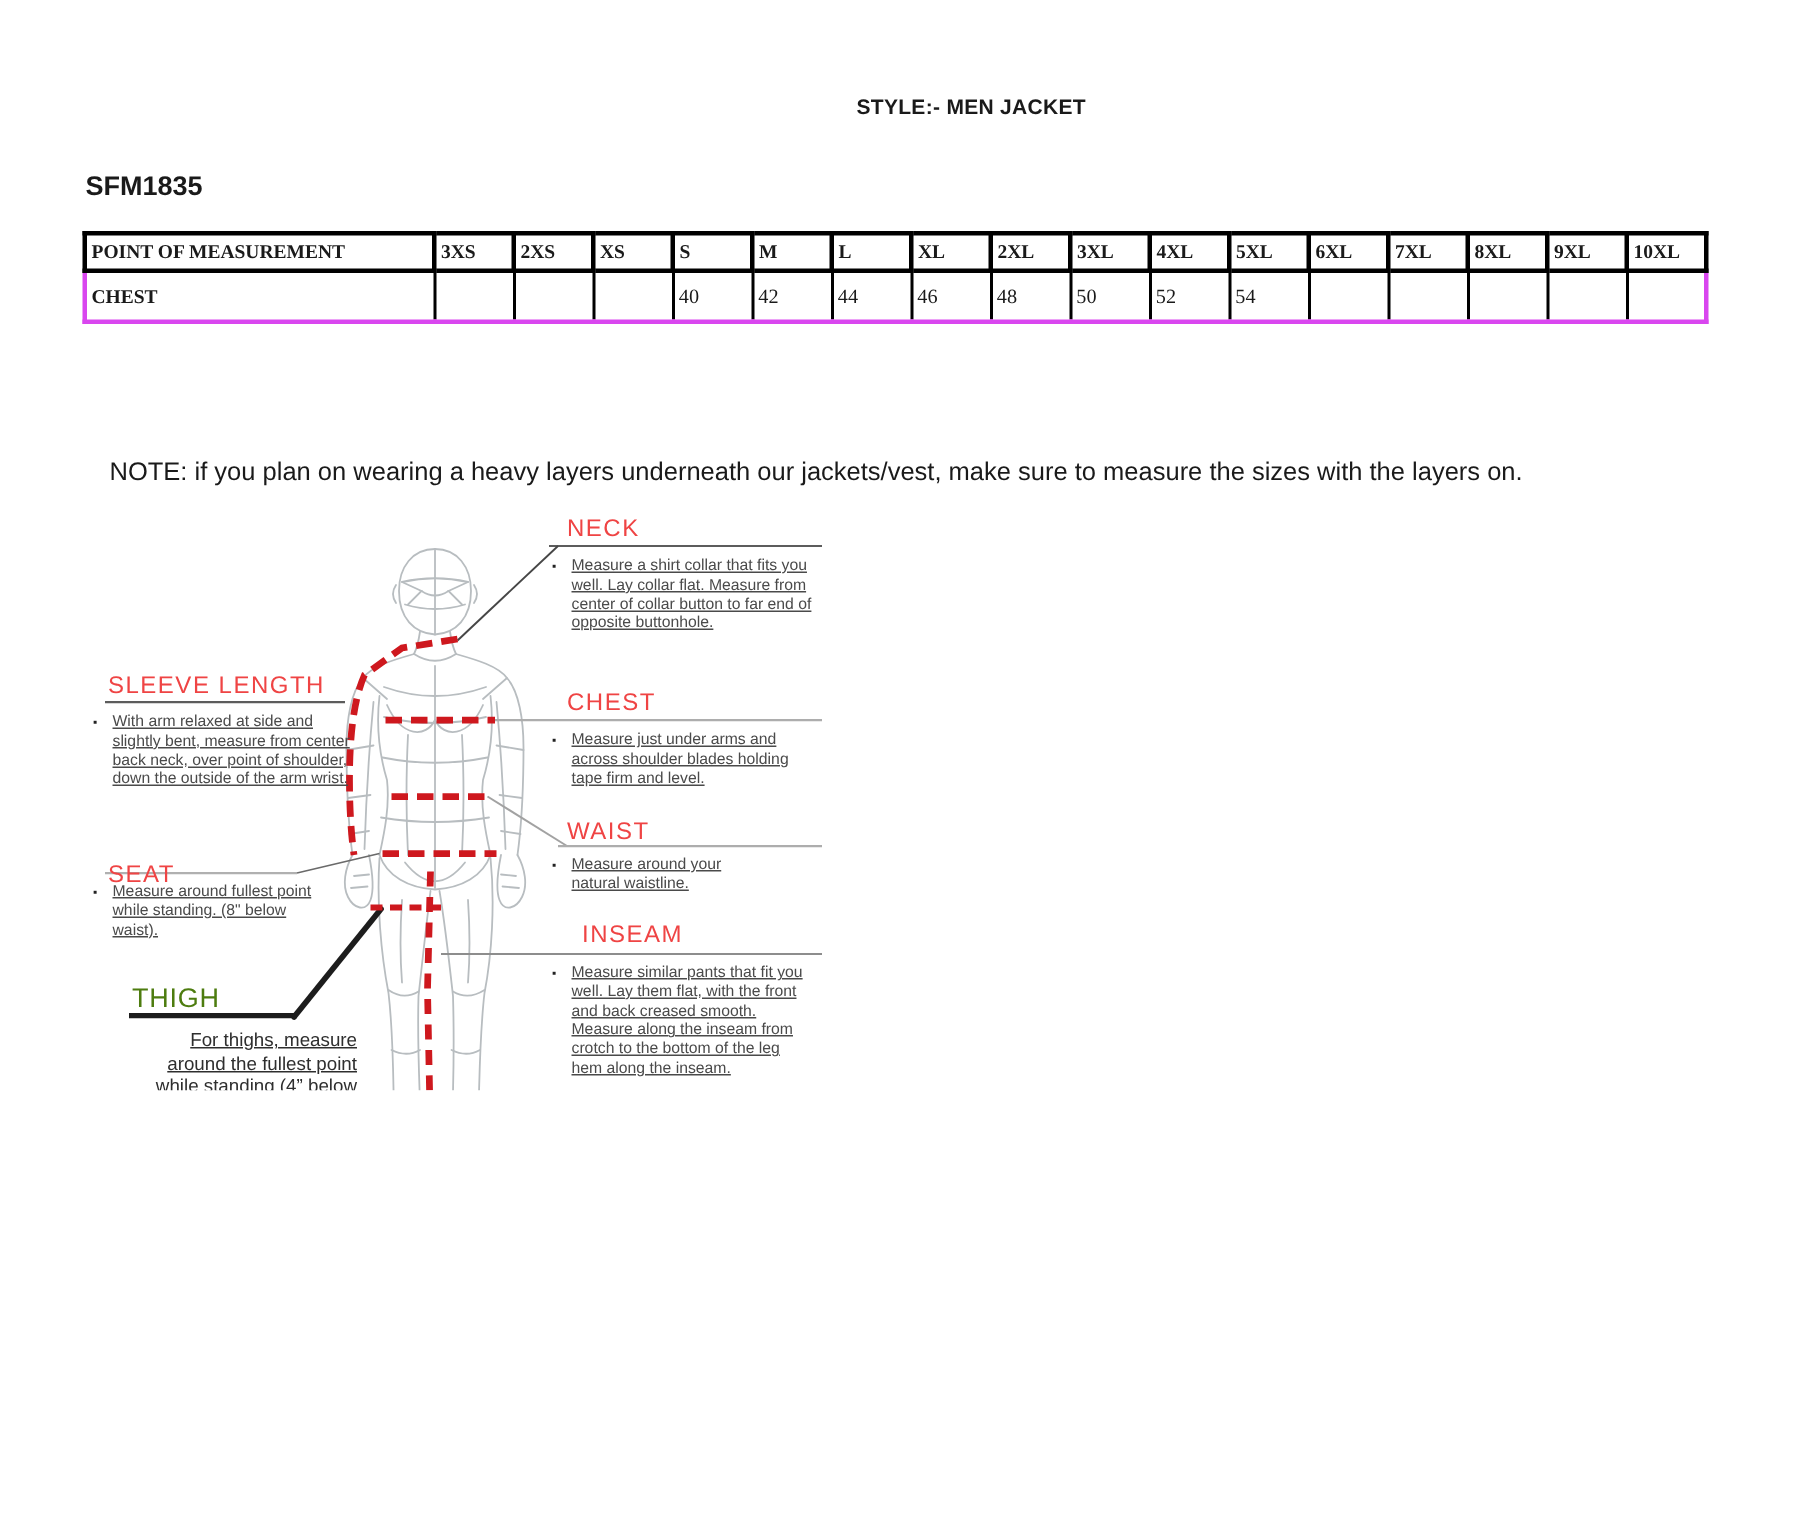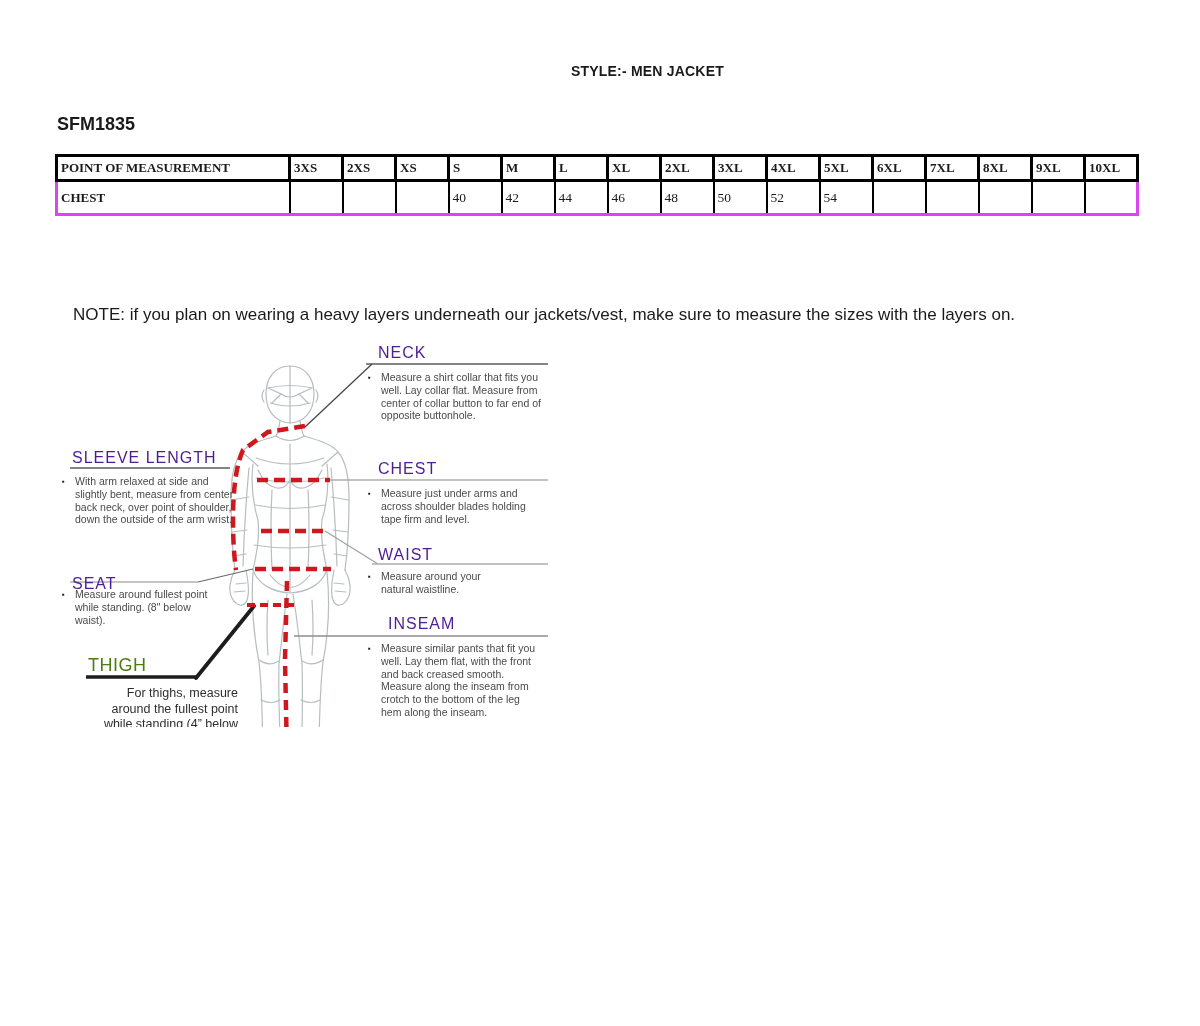--- a/index.html
+++ b/index.html
@@ -18,25 +18,25 @@
         white-space:nowrap;padding:0 3px;}
   table.size-table thead th{border-width:3px;height:22px;font-weight:bold;text-align:left;}
   table.size-table thead th.rowlabel{text-align:left;}
   table.size-table tbody th.rowlabel{text-align:left;font-weight:bold;height:31px;}
   table.size-table tbody td{text-align:left;font-weight:normal;font-size:13.5px;}
   table.size-table{border:3px solid #d946ef;font-family:Liberation Serif, serif;}
   col.c-label{width:233px;} col.c-size{width:53px;}
 
   
   #diagram-svg{position:absolute;left:0px;top:335px;}
-  .h-label{position:absolute;font-size:16px;letter-spacing:1px;color:#4c1d95;font-weight:normal;}
+  .h-label{position:absolute;font-size:16px;letter-spacing:1px;color:#ef4444;font-weight:normal;}
   .h-label.dark{color:#4d7c0f;font-size:18px;letter-spacing:.5px;}
   .desc{position:absolute;display:flex;font-size:10.5px;line-height:12.8px;color:#4a4a4a;}
   .desc .bullet{width:13px;flex:0 0 13px;font-size:8px;line-height:13px;color:#222;}
-  .desc .desc-text{flex:1;}
+  .desc .desc-text{flex:1;text-decoration:underline;}
   .desc.no-bullet{color:#2e2e2e;font-size:12.5px;line-height:15.5px;}
 </style>
 </head>
 <body>
 
 <div id="page">
 
   <div class="doc-title">STYLE:- MEN JACKET</div>
   <div class="style-code">SFM1835</div>
 

